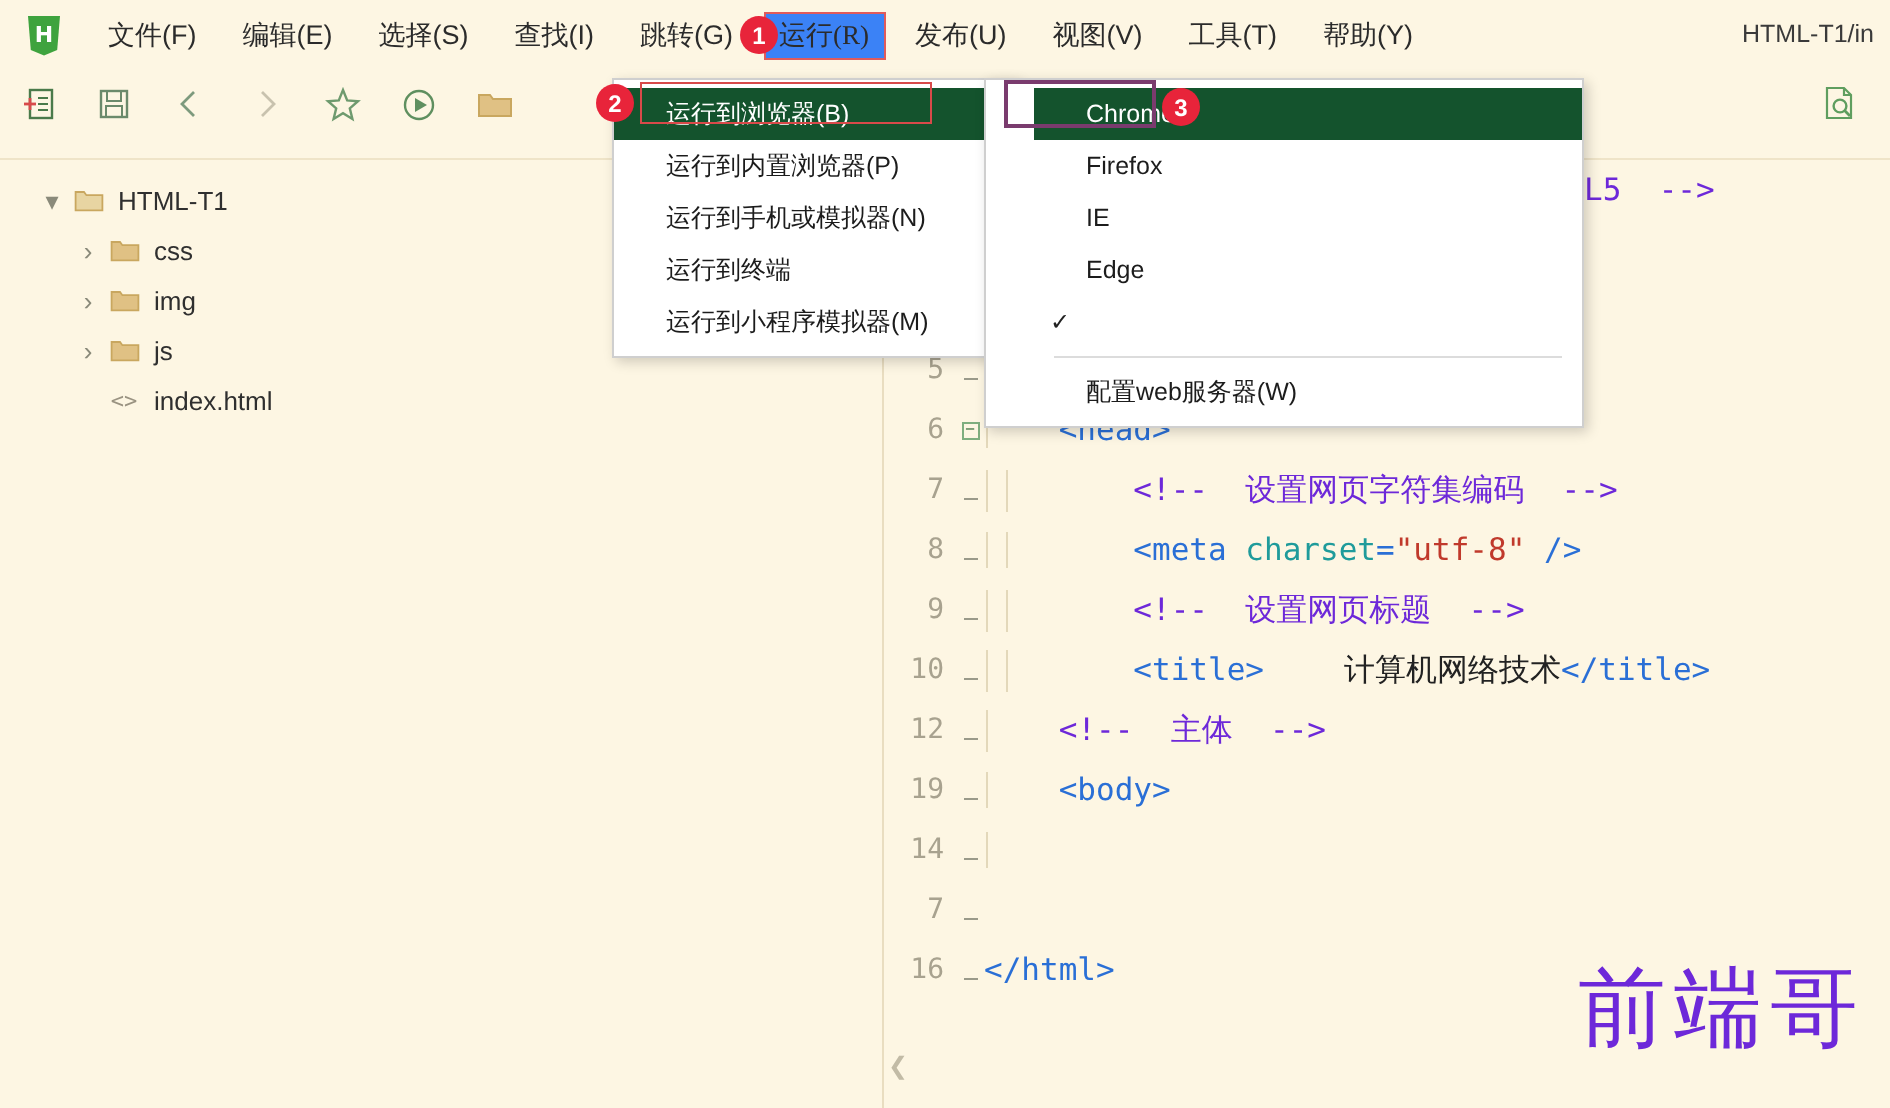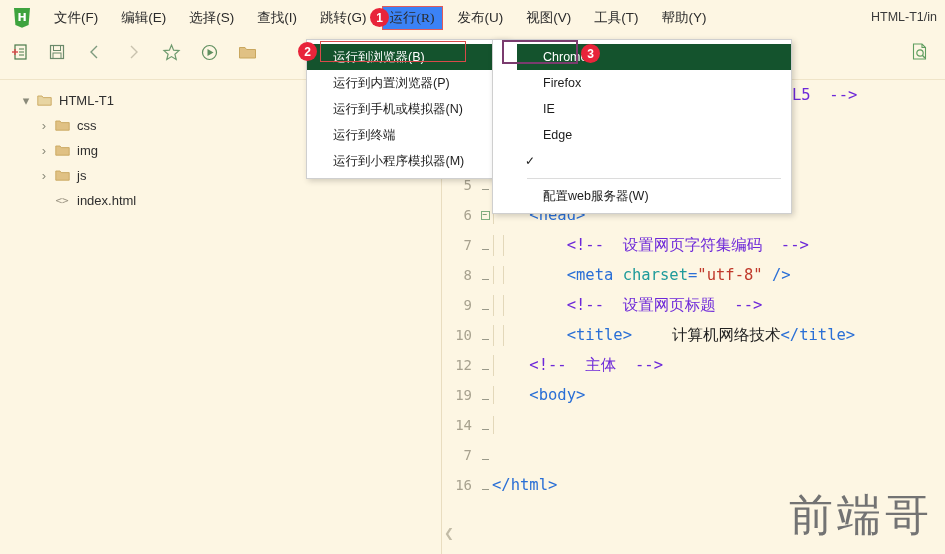--- a/index.html
+++ b/index.html
@@ -172,24 +172,24 @@
     background: #e3d8ba;
   }
   .tok-tag   { color: #2a6fd6; }
   .tok-attr  { color: #1f9b9b; }
   .tok-val   { color: #c0392b; }
   .tok-com   { color: #6d28d9; }
   .tok-txt   { color: #222; margin-left: 40px; }
 
   .watermark {
     position: absolute;
-    right: 12px; bottom: 9px;
+    right: 12px; bottom: 20px;
     font-family: Liberation Mono, monospace;
     font-size: 44px;
-    color: #737373;
+    color: #6d28d9;
     letter-spacing: 4px;
     user-select: none;
     pointer-events: none;
   }
   .editor-collapse {
     position: absolute; left: 2px; bottom: 14px;
     font-size: 12px; color: #c2bba6;
   }
 
   

